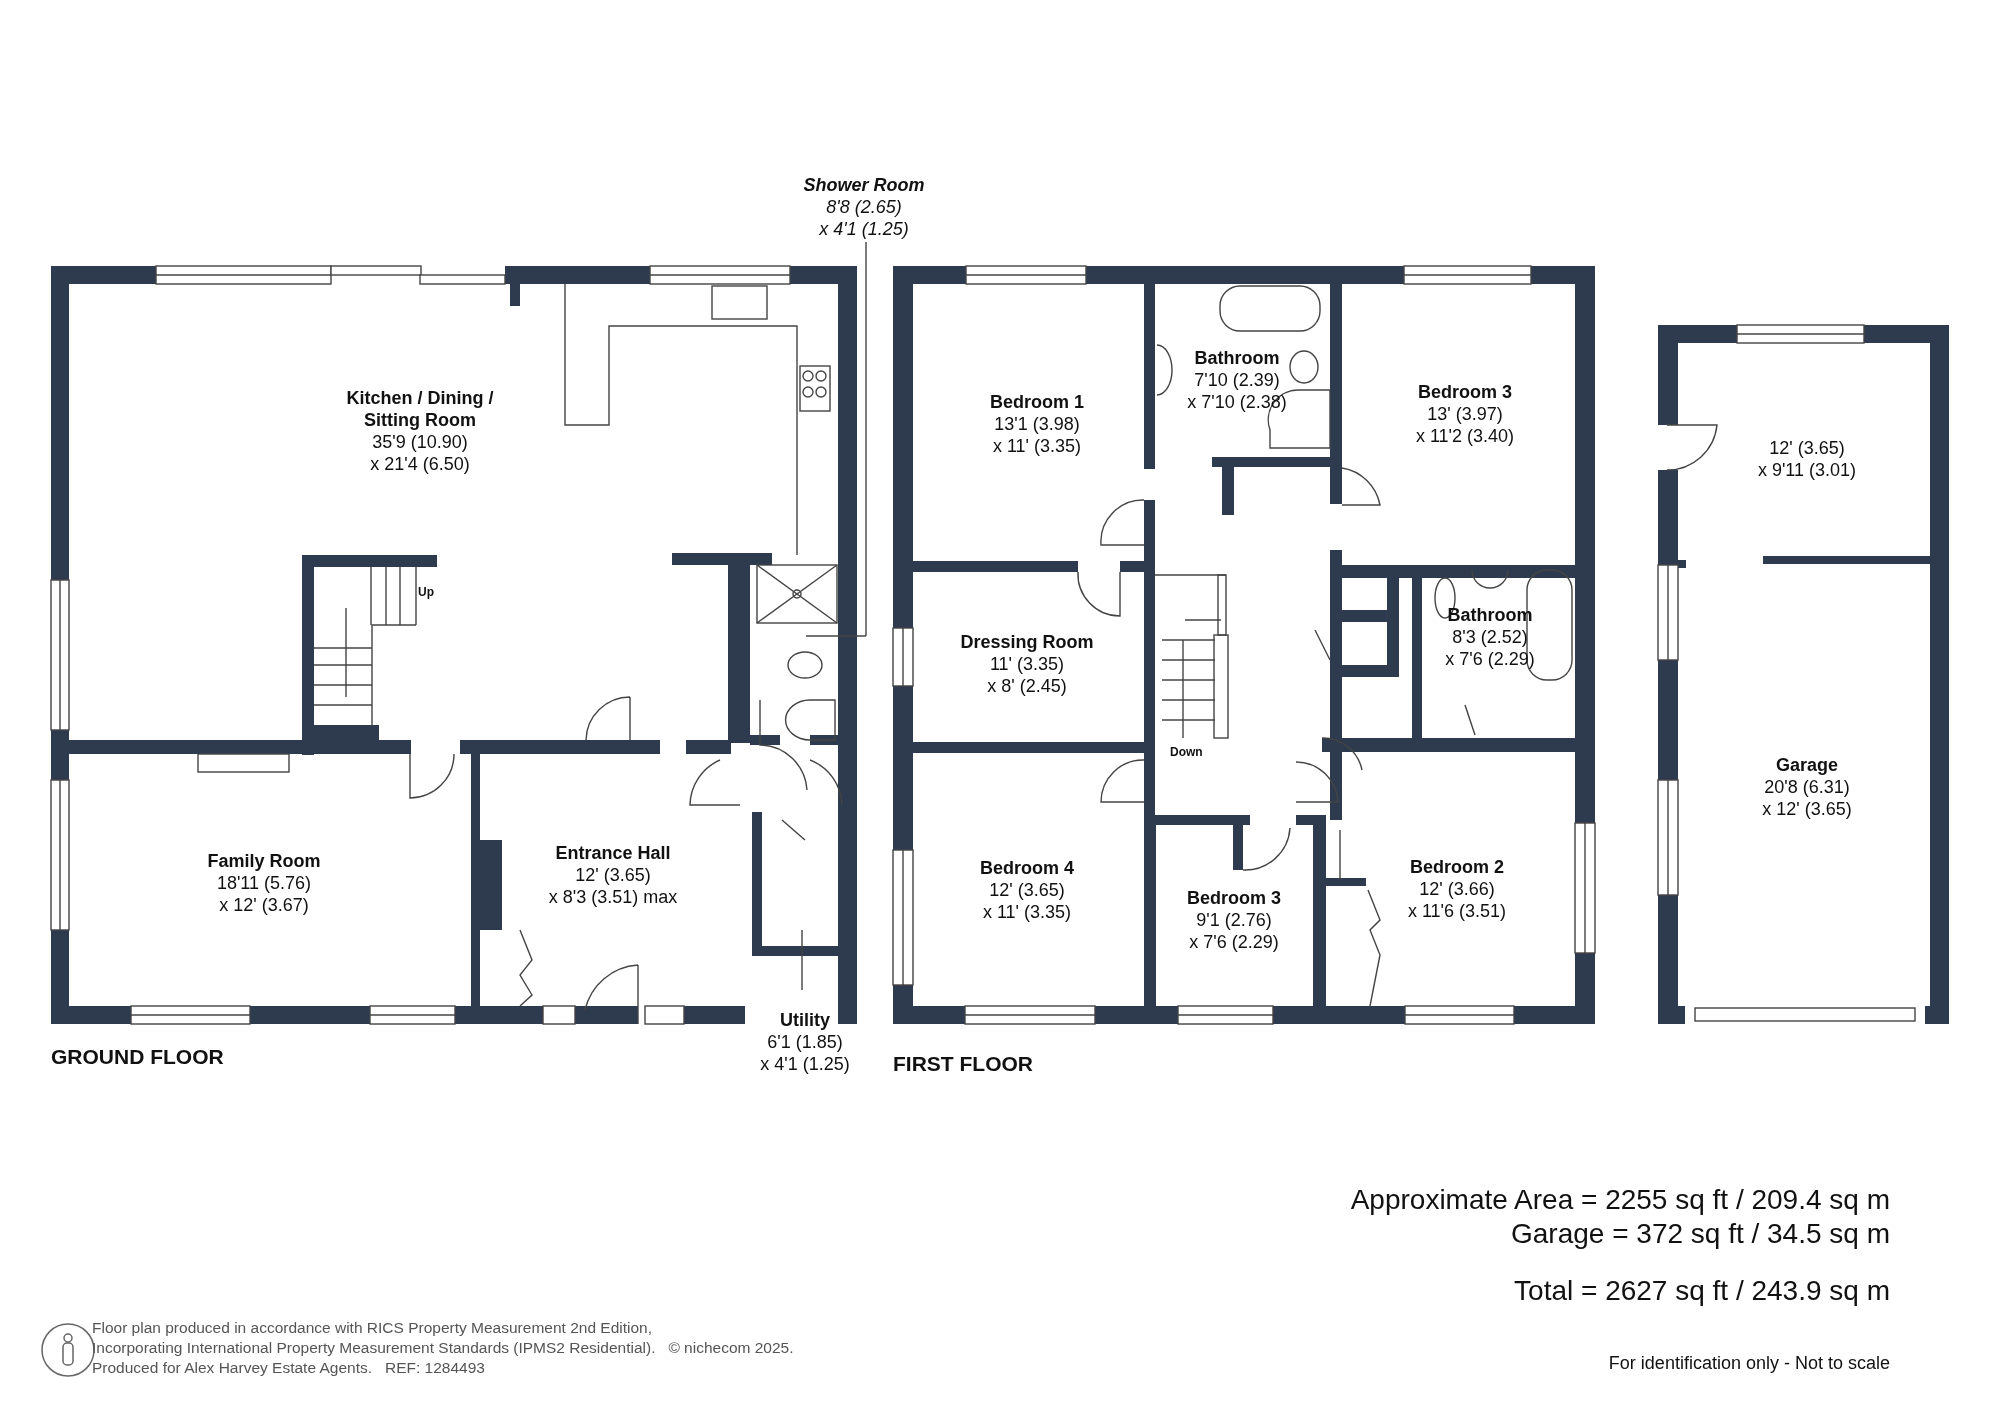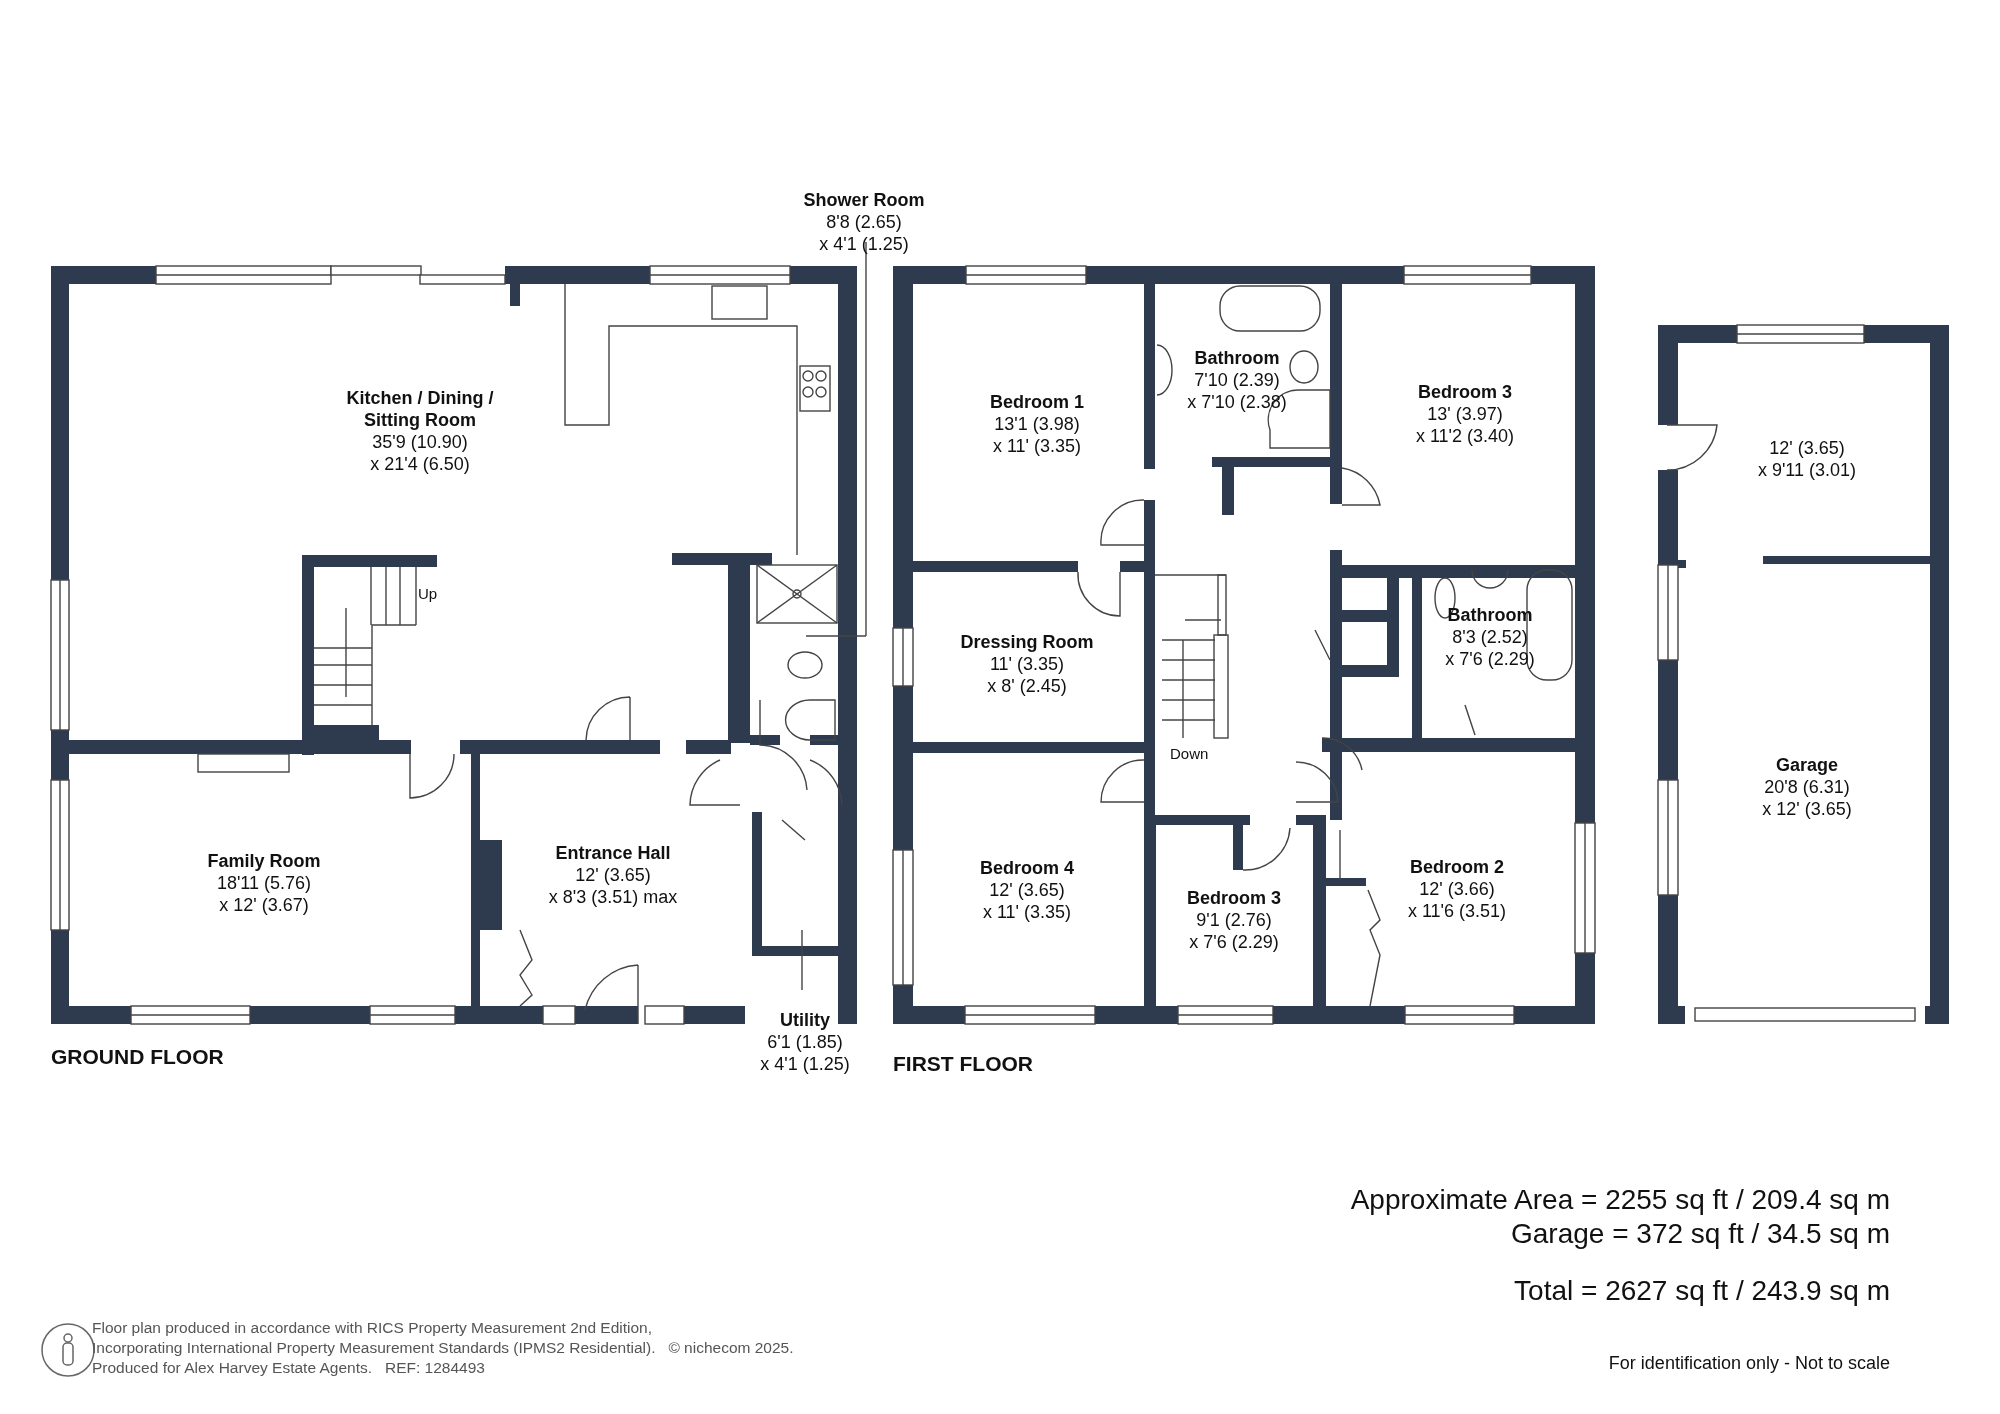--- a/index.html
+++ b/index.html
@@ -6,21 +6,21 @@
   body{width:2000px;height:1414px;position:relative;overflow:hidden;font-family:"Liberation Sans",sans-serif;color:#111;}
   svg.plan{position:absolute;left:0;top:0;}
   .lbl{position:absolute;text-align:center;transform:translateX(-50%);line-height:1.22;font-size:18px;white-space:nowrap;}
   .lbl .nm{font-weight:bold;display:block;}
   .lbl .dm{display:block;}
   .floor-title{position:absolute;font-weight:bold;font-size:21px;}
   .area{position:absolute;right:110px;text-align:right;font-size:28px;line-height:35px;}
   .note{position:absolute;right:110px;top:1353px;font-size:18px;}
   .footer{position:absolute;left:92px;top:1318px;font-size:15.5px;color:#555;line-height:20px;}
   .footer-icon{position:absolute;left:40px;top:1322px;}
-  .updown{position:absolute;font-weight:normal;font-size:15px;}
+  .updown{position:absolute;font-weight:bold;font-size:12px;}
 </style>
 </head>
 <body>
 
 <svg class="plan" width="2000" height="1414" viewBox="0 0 2000 1414">
   <g fill="#2e3b4e">
 
     <rect x="51" y="266" width="18" height="758"></rect>
     <rect x="51" y="266" width="105" height="18"></rect>
     <rect x="505" y="266" width="210" height="18"></rect>
@@ -237,21 +237,21 @@
 <div class="lbl" style="left:264px;top:851px;">
   <span class="nm">Family Room</span>
   <span class="dm">18'11 (5.76)</span>
   <span class="dm">x 12' (3.67)</span>
 </div>
 <div class="lbl" style="left:613px;top:843px;">
   <span class="nm">Entrance Hall</span>
   <span class="dm">12' (3.65)</span>
   <span class="dm">x 8'3 (3.51) max</span>
 </div>
-<div class="lbl" style="left:864px;top:190px;">
+<div class="lbl" style="left:864px;top:175px;font-style:italic;">
   <span class="nm">Shower Room</span>
   <span class="dm">8'8 (2.65)</span>
   <span class="dm">x 4'1 (1.25)</span>
 </div>
 <div class="lbl" style="left:805px;top:1010px;">
   <span class="nm">Utility</span>
   <span class="dm">6'1 (1.85)</span>
   <span class="dm">x 4'1 (1.25)</span>
 </div>
 <div class="updown" style="left:418px;top:585px;">Up</div>

